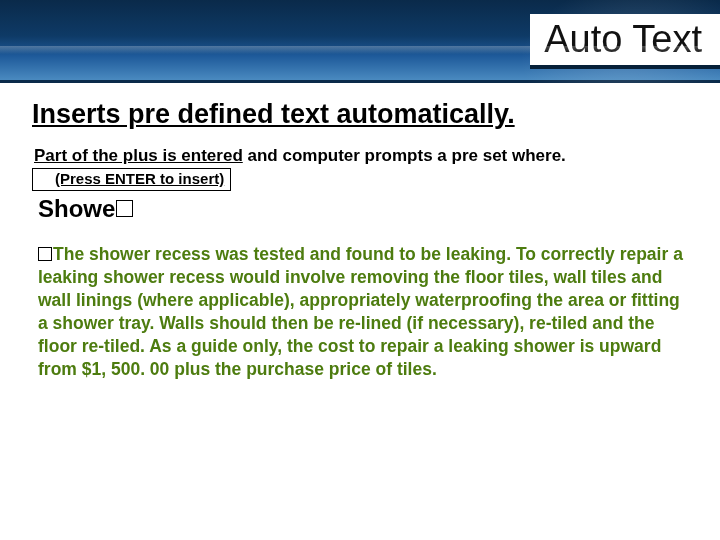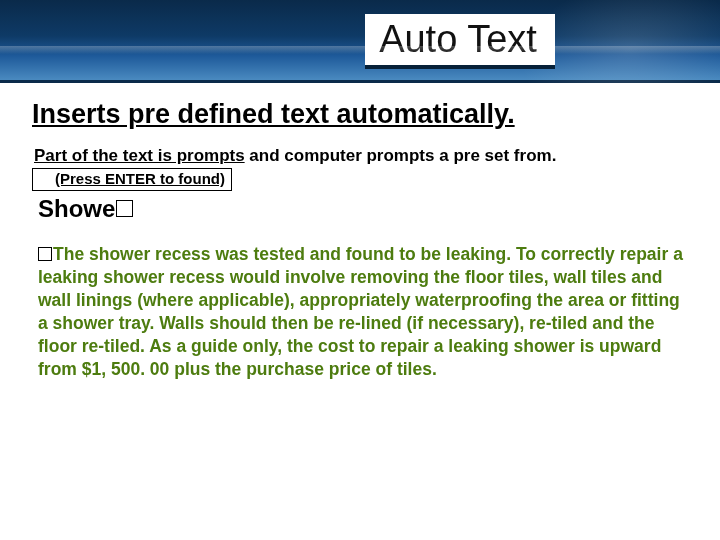--- a/index.html
+++ b/index.html
@@ -1,19 +1,19 @@
 <!DOCTYPE html>
 <html><head>
 <meta charset="utf-8">
 <style>
   html,body{margin:0;padding:0;width:720px;height:540px;background:#fff;font-family:Arial,Helvetica,sans-serif;overflow:hidden}
   .banner{position:relative;height:80px;background:linear-gradient(180deg,#0a2a4a 0%,#0e3a66 45%,#1e5a9a 70%,#4a8ac0 100%);border-bottom:3px solid #0a2a4a}
   .banner::after{content:"";position:absolute;left:0;right:0;top:46px;height:8px;background:linear-gradient(180deg,rgba(255,255,255,0.25),rgba(255,255,255,0))}
   .banner::before{content:"";position:absolute;right:-40px;top:-30px;width:260px;height:160px;background:radial-gradient(ellipse at center,rgba(255,255,255,0.15) 0%,rgba(255,255,255,0) 60%);transform:rotate(-8deg)}
-  .title-wrap{position:absolute;left:0;right:0;top:14px;text-align:center;padding-left:200px}
+  .title-wrap{position:absolute;left:0;right:0;top:14px;text-align:right;padding-left:200px}
   .title-bar{display:inline-block;background:#fff;padding:4px 18px 4px 14px;border-bottom:4px solid #062038}
   .title-bar span{font-size:38px;color:#111;font-weight:400}
   .content{padding:10px 32px 0 32px}
   .subheading{font-size:27px;font-weight:700;color:#000;text-decoration:underline;margin:6px 0 16px 0}
   .line2{font-size:17px;font-weight:700;color:#000;margin:0 0 2px 2px}
   .line2 .ul{text-decoration:underline}
   .tooltip{border:1px solid #000;display:inline-block;padding:1px 6px 1px 4px;font-size:15px;font-weight:700;margin:0 0 2px 0;line-height:1.25}
   .tooltip .tip2{text-decoration:underline;padding-left:18px;display:block}
   .showe{font-size:24px;font-weight:700;margin:2px 0 20px 6px}
   .showe .cursor{display:inline-block;width:15px;height:15px;border:1.5px solid #000;vertical-align:baseline;margin-left:1px;position:relative;top:0}
@@ -29,25 +29,25 @@
       <span>Auto Text</span>
     </div>
   </div>
 </div>
 
 <div class="content">
 
   <div class="subheading">Inserts pre defined text automatically.</div>
 
   <div class="line2">
-    <span class="ul">Part of the text is prompts</span><span> and computer prompts a pre set from.</span>
+    <span class="ul">Part of the plus is entered</span><span> and computer prompts a pre set where.</span>
   </div>
 
   <div class="tooltip">
-    <span class="tip2">(Press ENTER to found)</span>
+    <span class="tip2">(Press ENTER to insert)</span>
   </div>
 
   <div class="showe">
     <span>Showe</span><span class="cursor"></span>
   </div>
 
   <div class="para">
     <span class="lead-box"></span><span>The shower recess was tested and found to be leaking. To correctly repair a leaking shower recess would involve removing the floor tiles, wall tiles and wall linings (where applicable), appropriately waterproofing the area or fitting a shower tray. Walls should then be re-lined (if necessary), re-tiled and the floor re-tiled. As a guide only, the cost to repair a leaking shower is upward from $1, 500. 00 plus the purchase price of tiles.</span>
   </div>
 

